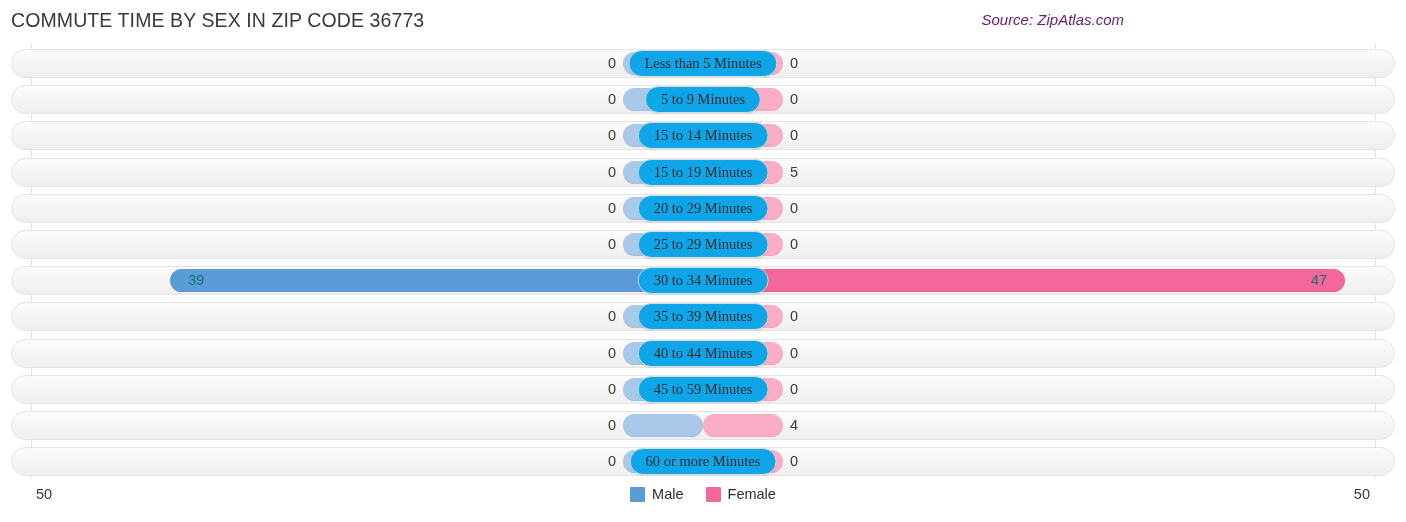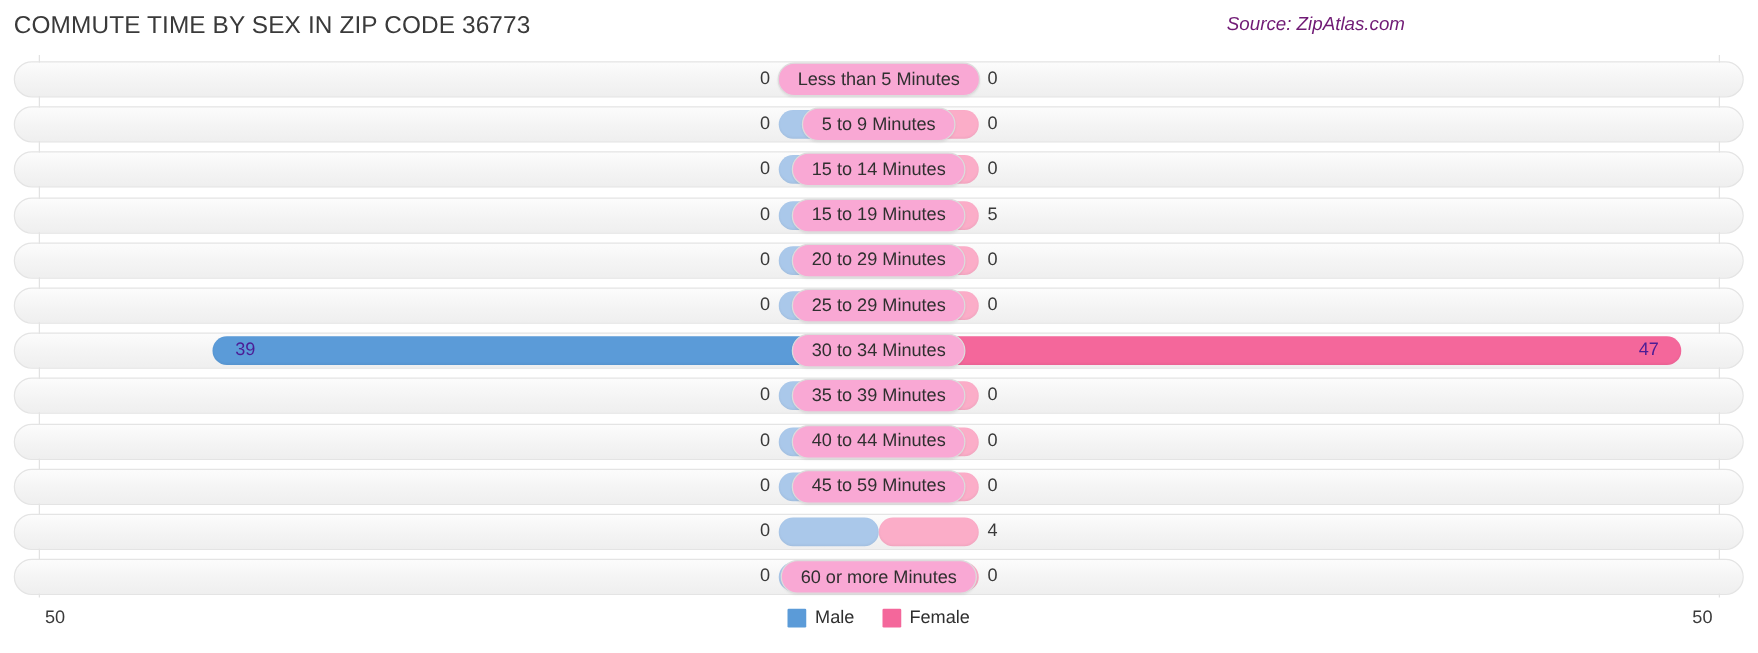--- a/index.html
+++ b/index.html
@@ -111,44 +111,45 @@
     font-size: 14.5px;
     color: #3a3a3a;
     line-height: 19px;
     white-space: nowrap;
   }
   .val.left  { text-align: right; }
   .val.right { text-align: left; }
 
   
   .val.inside {
-    color: #4c1d95;
+    color: #0f766e;
     font-size: 14.5px;
   }
 
   
   .pill {
     position: absolute;
     top: 1px;
     height: 27px;
     left: 50%;
     transform: translateX(-50%);
-    background: #f9a8d4;
+    background: #0ea5e9;
     border: 1px solid #dcdcdc;
     border-radius: 14px;
     display: flex;
     align-items: center;
     justify-content: center;
     padding: 0 15px;
     box-sizing: border-box;
     font-size: 14.5px;
     color: #2f2f2f;
     white-space: nowrap;
     box-shadow: 0 1px 2px rgba(0,0,0,0.07);
     z-index: 3;
+    font-family: Liberation Serif, serif;
   }
 
   
   .footer {
     position: absolute;
     left: 0;
     top: 478px;
     width: 1406px;
     height: 44px;
   }

